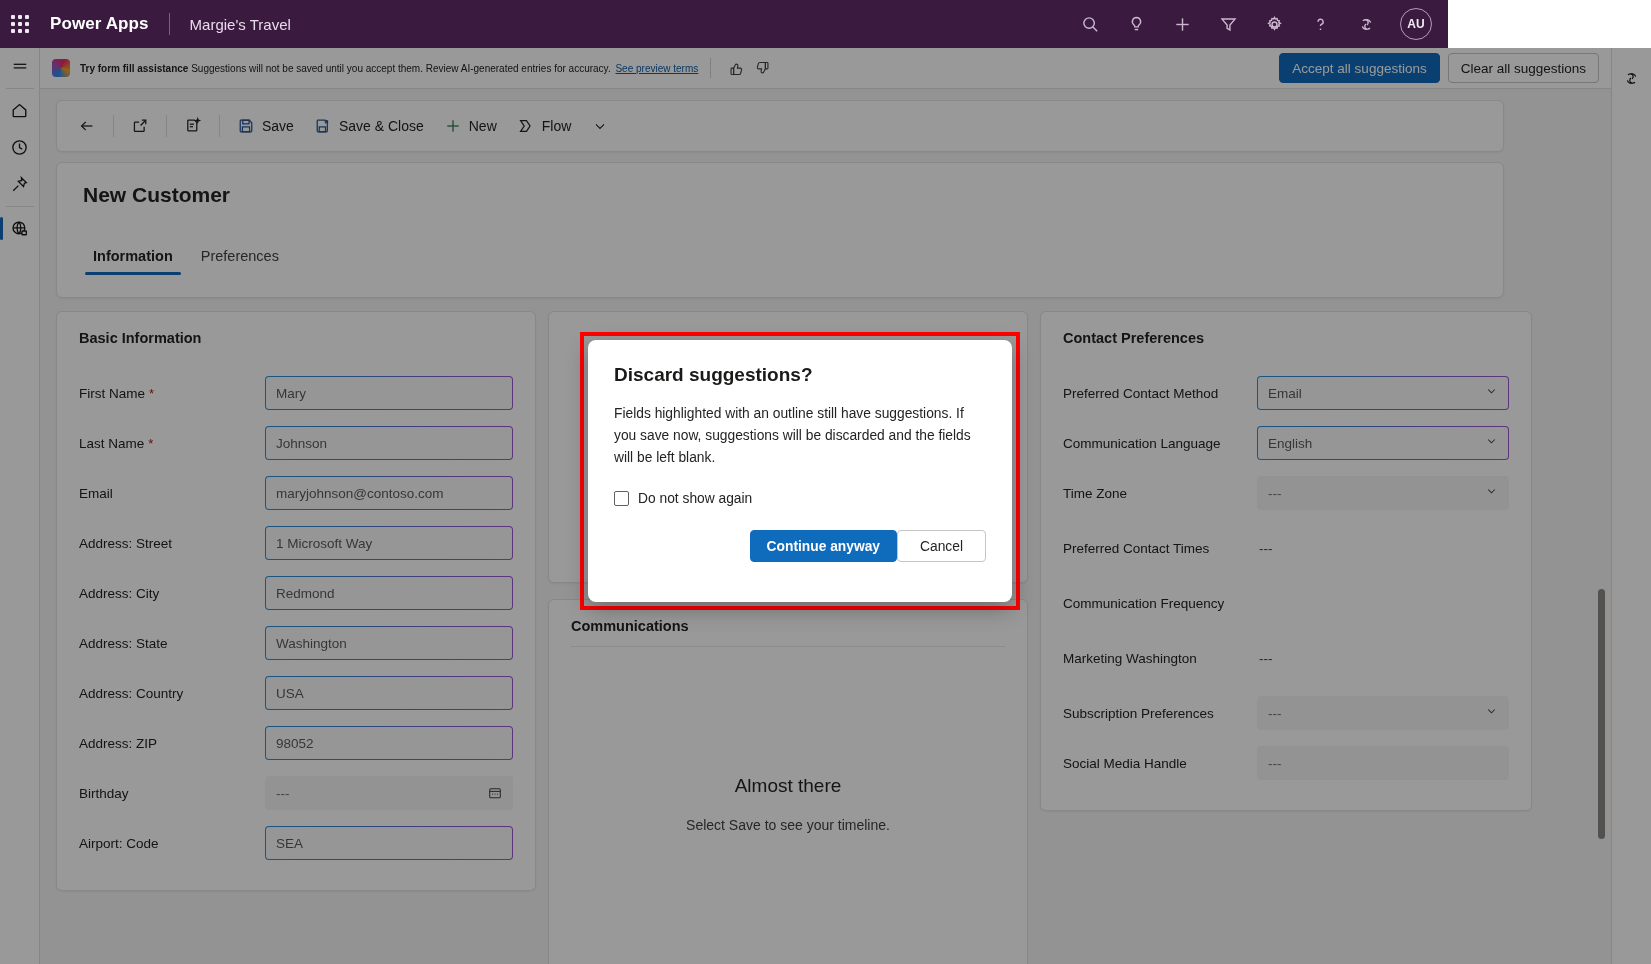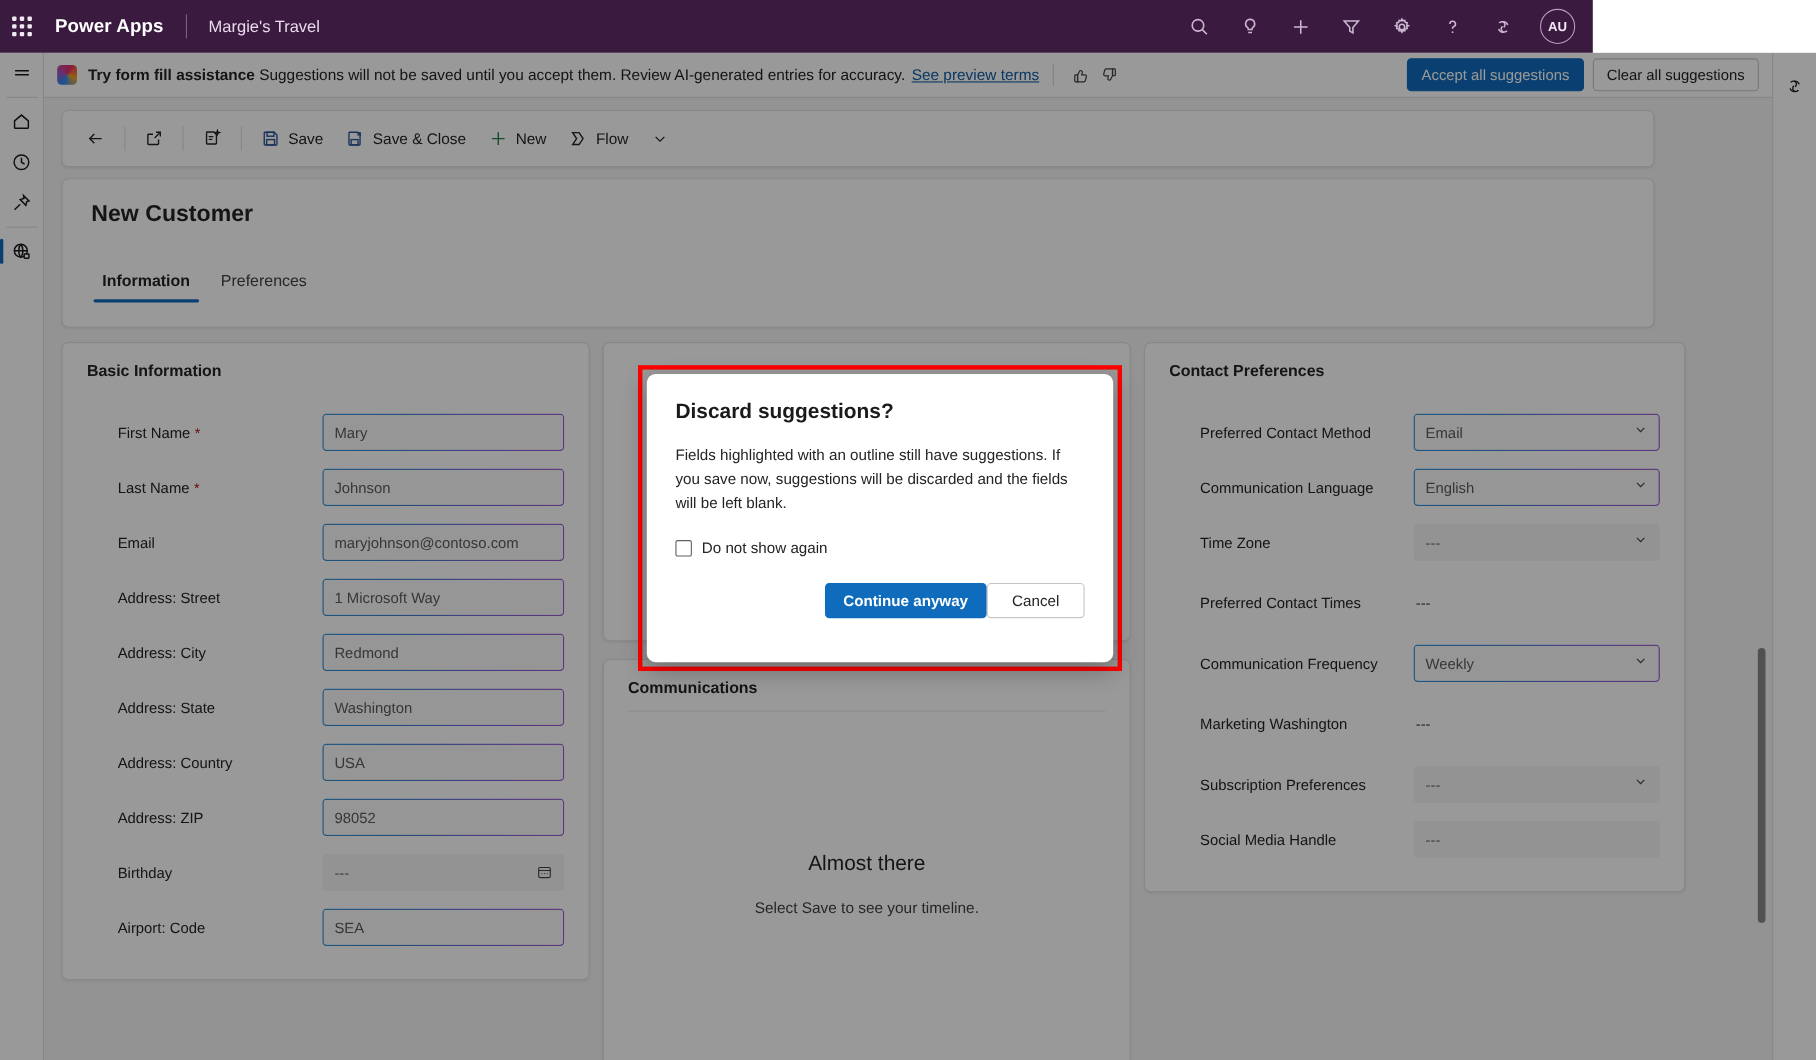--- a/index.html
+++ b/index.html
@@ -72,21 +72,21 @@
     position: absolute; left: 40px; top: 48px; width: 1571px; height: 41px;
     background: #ffffff; border-bottom: 1px solid #e1dfdd;
     display: flex; align-items: center; padding: 0 12px;
     z-index: 30;
   }
   .copilot-dot {
     width: 18px; height: 18px; margin-right: 10px; flex: 0 0 18px;
     border-radius: 4px;
     background: conic-gradient(from 200deg, #2a8af6, #a853ba, #e92a67, #f5a623, #2a8af6);
   }
-  .banner-text { font-size: 14px; color: #242424; white-space: nowrap; }
+  .banner-text { font-size: 10px; color: #242424; white-space: nowrap; }
   .banner-text b { font-weight: 700; }
   .banner-link { color: #115ea3; text-decoration: underline; margin-left: 2px; cursor: pointer; }
   .banner-divider { width: 1px; height: 20px; background: #d6d6d6; margin: 0 12px; }
   .thumb { width: 26px; height: 26px; display: flex; align-items: center; justify-content: center; cursor: pointer; }
   .thumb svg { stroke: #424242; fill: none; stroke-width: 1.3; }
   .banner-actions { margin-left: auto; display: flex; align-items: center; gap: 8px; }
   .btn-primary {
     background: #0f6cbd; color: #ffffff; border: 1px solid #0f6cbd; border-radius: 4px;
     font-size: 13.5px; font-family: inherit; padding: 6px 12px; cursor: pointer; height: 30px;
   }
@@ -141,21 +141,21 @@
 
   
   .col { position: absolute; top: 222px; }
   .col-left { left: 16px; width: 480px; }
   .col-mid  { left: 508px; width: 480px; }
   .col-right{ left: 1000px; width: 492px; }
   .section-card { padding: 18px 22px 22px; margin-bottom: 16px; }
   .section-title { font-size: 14.5px; font-weight: 600; color: #242424; margin-bottom: 22px; }
 
   .field { display: flex; align-items: center; min-height: 50px; }
-  .field-label { font-size: 13.5px; color: #242424; flex: 0 0 186px; margin-left: 28px; }
+  .field-label { font-size: 13.5px; color: #242424; flex: 0 0 186px; }
   .field-label.wide { flex: 0 0 194px; }
   .req { color: #b11b1b; margin-left: 4px; font-size: 13px; }
   .field-ctl { flex: 1; position: relative; }
 
   .input-ai {
     width: 100%; height: 34px; border-radius: 4px; font-size: 13.5px;
     color: #5b5b5b; font-family: inherit; padding: 0 30px 0 10px; background: #fbfbfb;
     border: 1px solid transparent;
     background-image: linear-gradient(#fbfbfb, #fbfbfb),
                       linear-gradient(92deg, #2a8fd6 0%, #3f7ed0 35%, #7b63d8 70%, #9b59d0 100%);
@@ -585,26 +585,20 @@
 
         <div class="field" style="min-height:60px">
           <div class="field-label wide">Preferred Contact Times</div>
           <div class="field-ctl">
             <div class="value-text">---</div>
           </div>
         </div>
 
         <div class="field">
           <div class="field-label wide">Communication Frequency</div>
-          <div class="field-ctl">
-            <div class="input-ai">Weekly</div>
-            <span class="chev"><svg width="15" height="15" viewBox="0 0 20 20">
-                  <polyline points="5.5,8 10,12.5 14.5,8"></polyline>
-                </svg></span>
-          </div>
         </div>
 
         <div class="field" style="min-height:60px">
           <div class="field-label wide">Marketing Washington</div>
           <div class="field-ctl">
             <div class="value-text">---</div>
           </div>
         </div>
 
         <div class="field">

